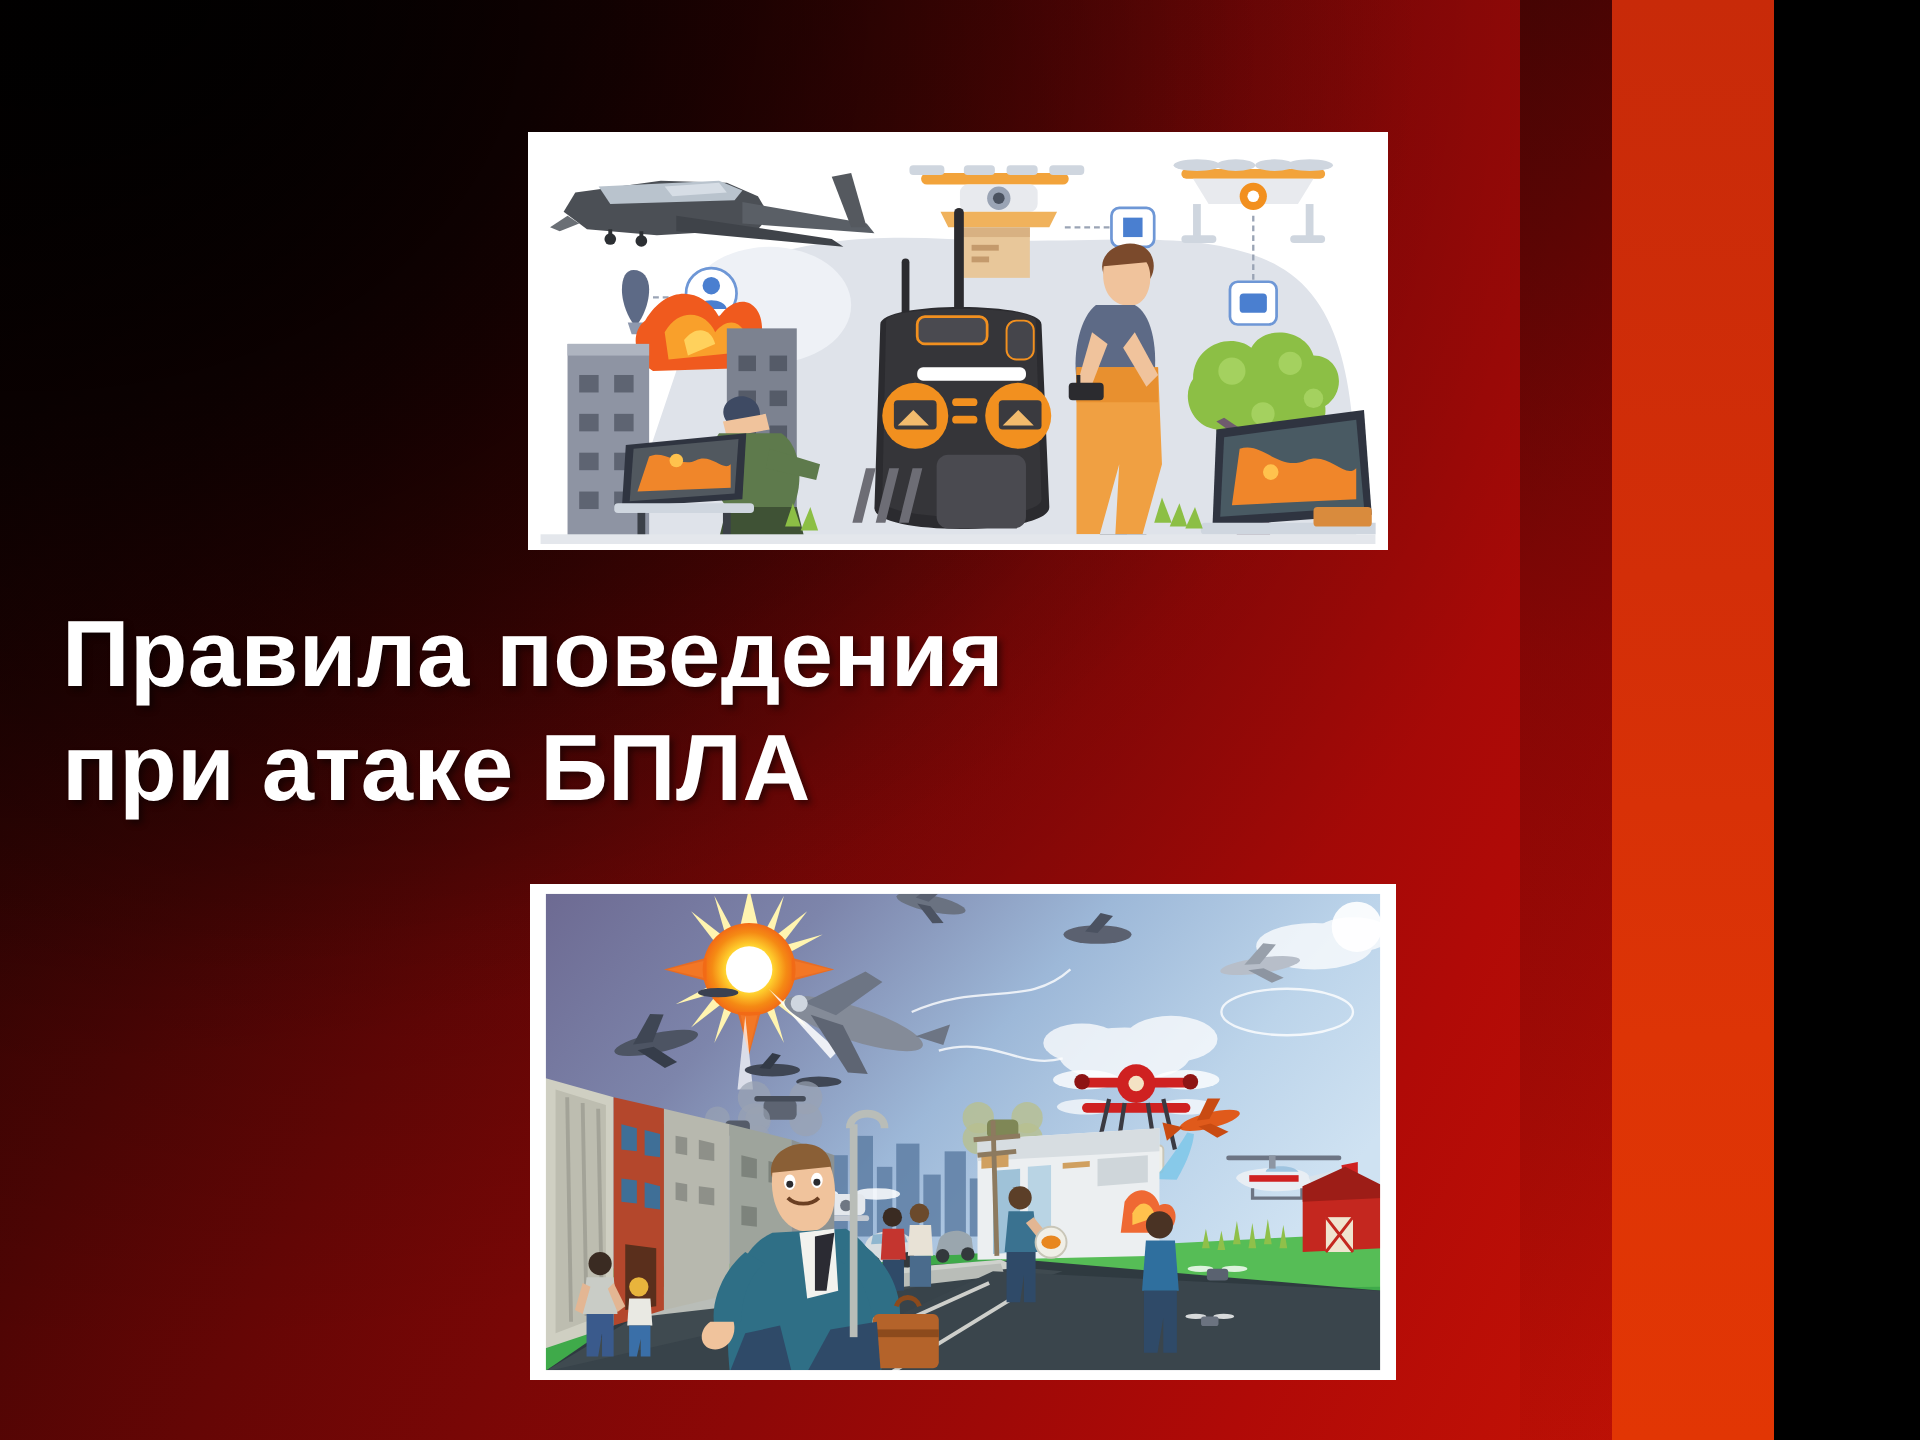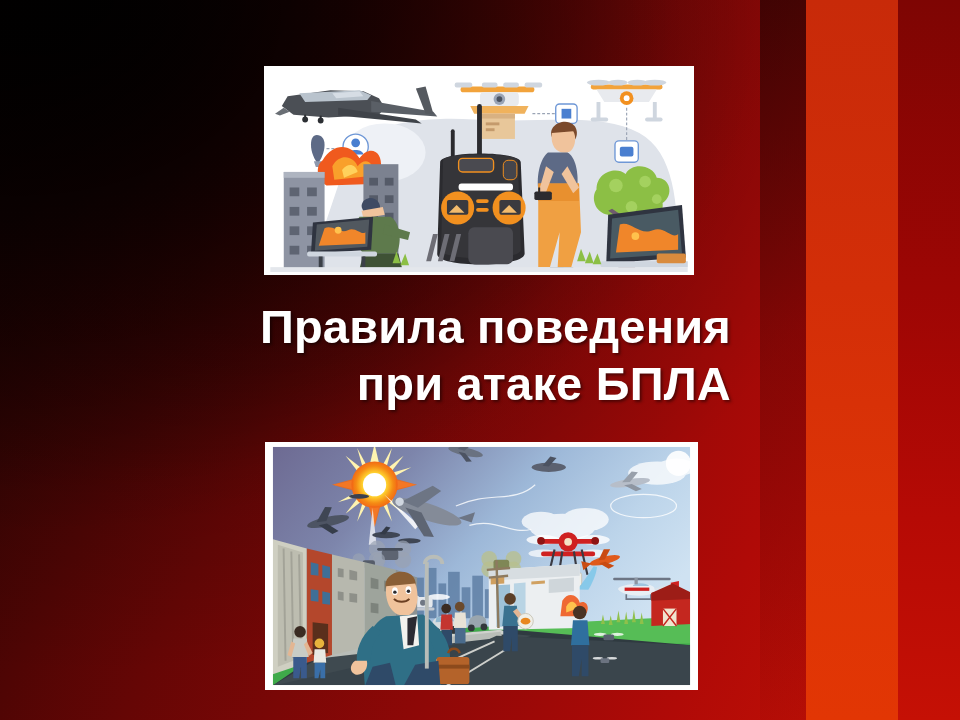--- a/index.html
+++ b/index.html
@@ -5,25 +5,24 @@
   html, body {
     margin: 0;
     padding: 0;
     background: #000;
   }
   body {
     font-family: "Liberation Sans", sans-serif;
   }
   #slide {
     position: relative;
-    width: 960px;
+    width: 887px;
     height: 720px;
     overflow: hidden;
     background: #5b0404;
-    text-align: right;
   }
   
   .bg-base {
     position: absolute;
     inset: 0;
     background:
       radial-gradient(120% 130% at 8% 0%, rgba(0,0,0,0.92) 0%, rgba(0,0,0,0.55) 26%, rgba(0,0,0,0.12) 52%, rgba(0,0,0,0) 72%),
       linear-gradient(116deg, #1c0201 0%, #3a0403 16%, #650605 36%, #8d0807 58%, #b00a07 78%, #cc1505 100%);
   }
   .stripe {

